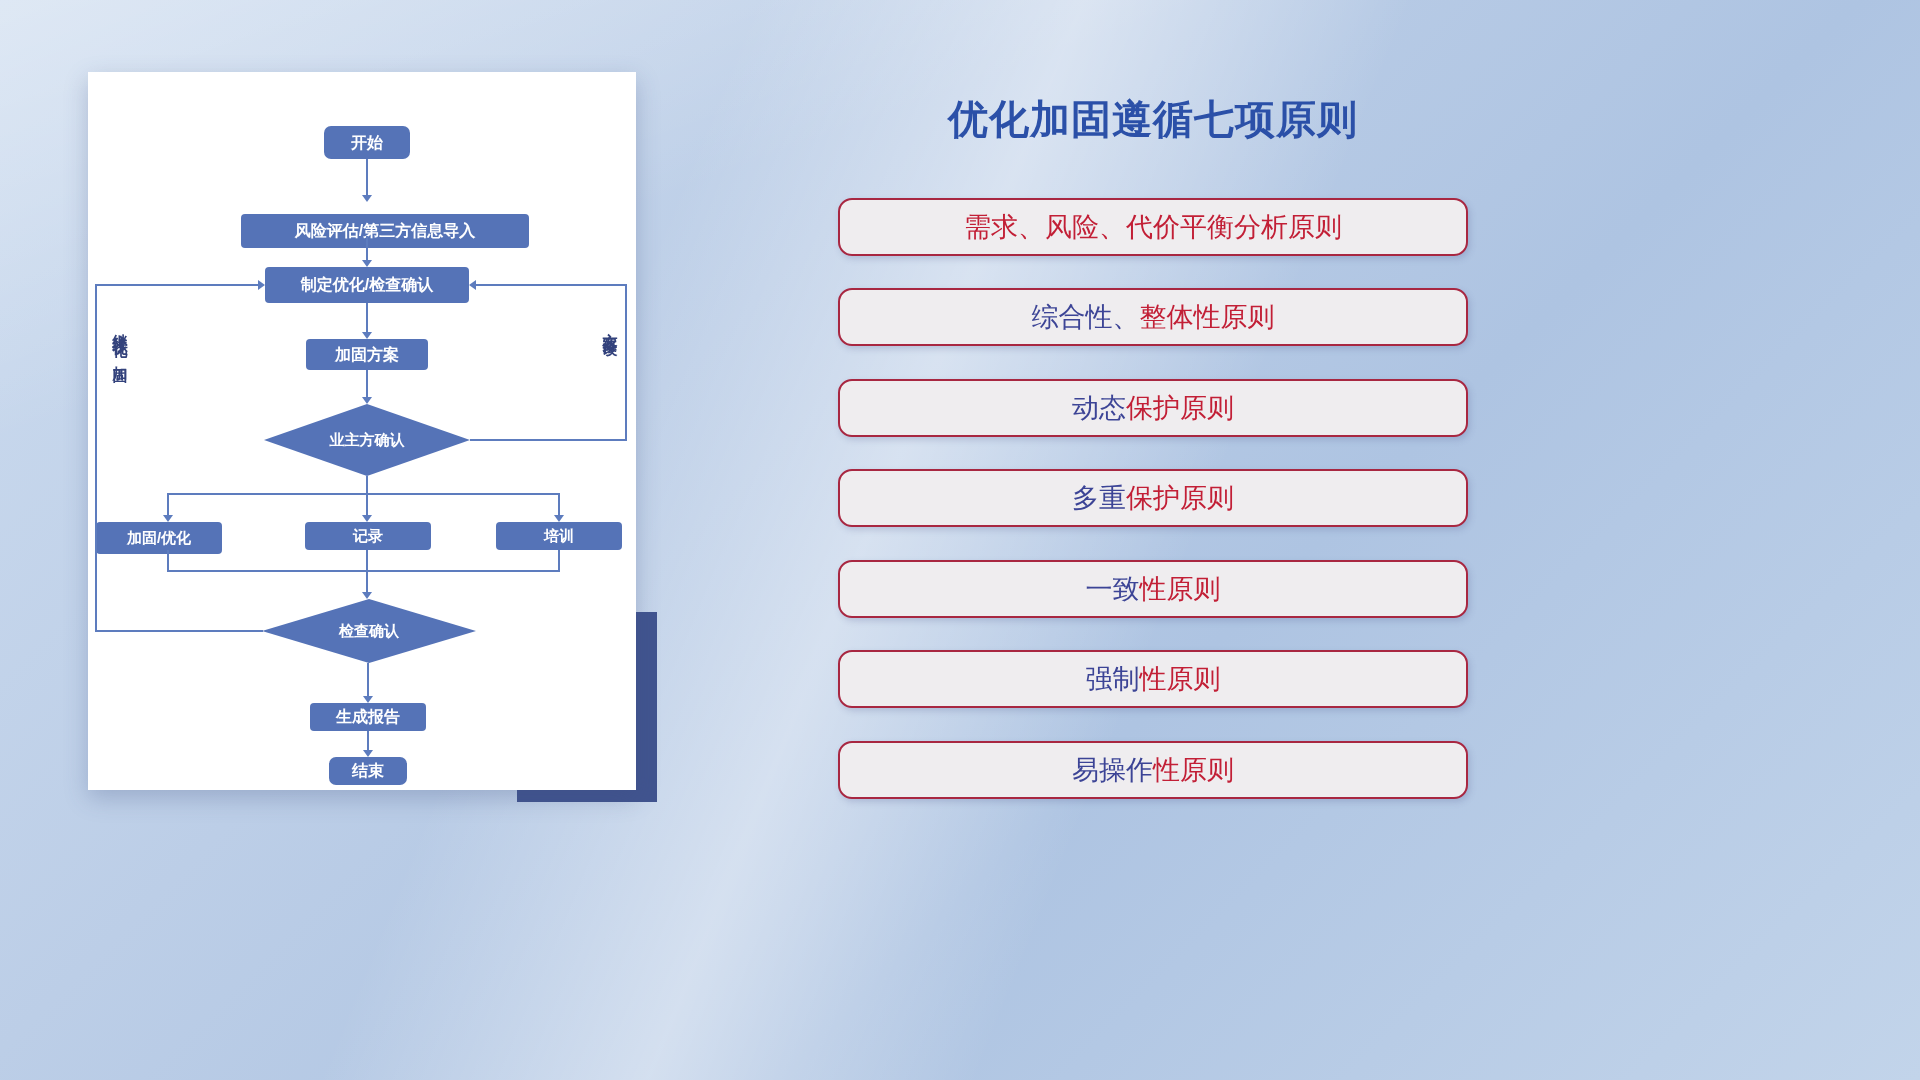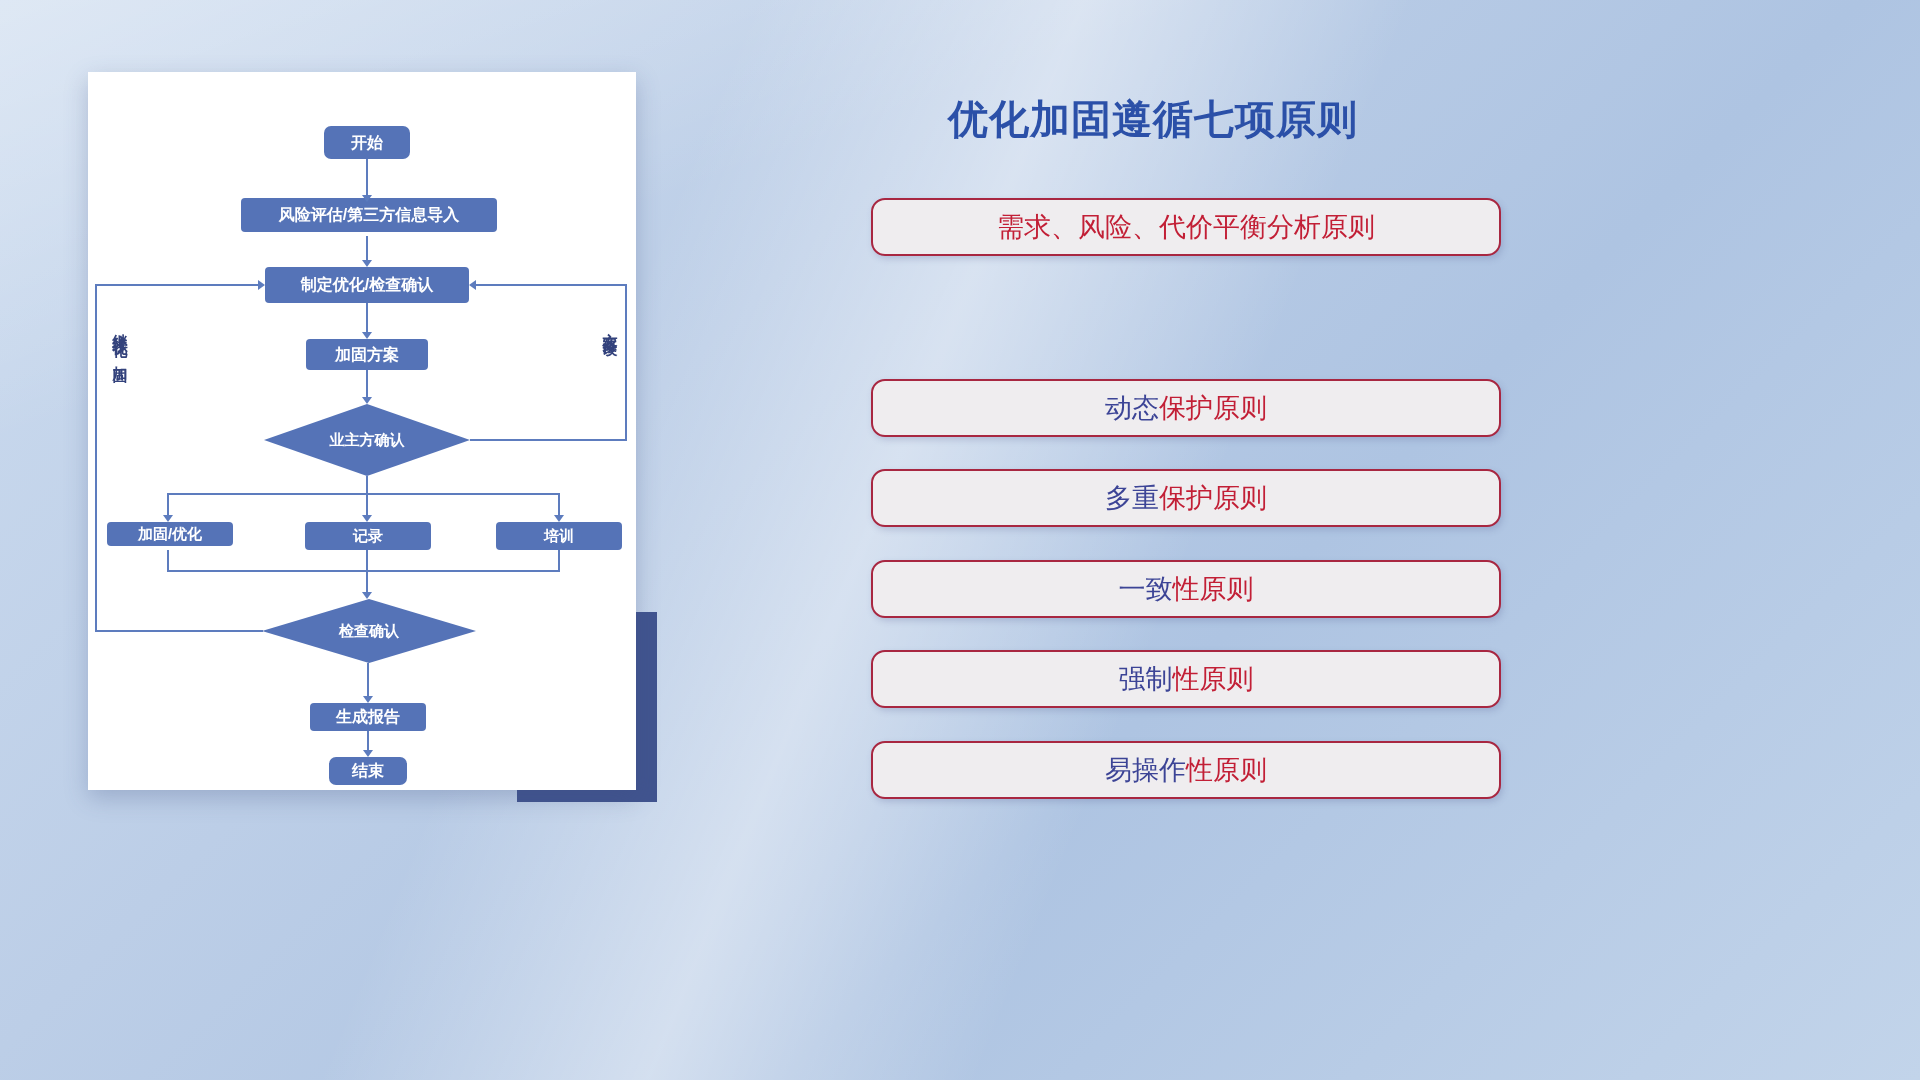--- a/index.html
+++ b/index.html
@@ -47,41 +47,41 @@
   
   .panel { position:absolute; left:838px; top:0; width:630px; height:1080px; }
   .title {
     position:absolute; left:0; top:92px; width:630px; text-align:center;
     font-size:40px; font-weight:bold; color:#2b50a8; letter-spacing:1px;
   }
   .pbox {
     position:absolute; left:0; width:630px; height:58px; border-radius:14px;
     background:#efedef; border:2px solid #a82741;
     display:flex; align-items:center; justify-content:center;
-    font-size:27px; box-shadow:2px 3px 6px rgba(90,100,150,0.25);margin-left:33px;
+    font-size:27px; box-shadow:2px 3px 6px rgba(90,100,150,0.25);
   }
   .p-blue { color:#3c4496; }
   .p-red  { color:#c21f36; }
 </style>
 </head>
 <body>
 
 <div class="stage">
 
   <div class="accent-square"></div>
 
   <div class="card">
     <div class="flow">
 
       <div class="node pill" style="left:236px;top:54px;width:86px;height:33px">开始</div>
-      <div class="node" style="left:153px;top:126px;width:256px;height:34px">风险评估/第三方信息导入</div>
+      <div class="node" style="left:153px;top:142px;width:288px;height:34px">风险评估/第三方信息导入</div>
       <div class="node" style="left:177px;top:195px;width:204px;height:36px">制定优化/检查确认</div>
       <div class="node" style="left:218px;top:267px;width:122px;height:31px">加固方案</div>
       <div class="diamond" style="left:176px;top:332px;width:206px;height:72px">业主方确认</div>
-      <div class="node small" style="left:19px;top:450px;width:126px;height:24px">加固/优化</div>
+      <div class="node small" style="left:8px;top:450px;width:126px;height:32px">加固/优化</div>
       <div class="node small" style="left:217px;top:450px;width:126px;height:28px">记录</div>
       <div class="node small" style="left:408px;top:450px;width:126px;height:28px">培训</div>
       <div class="diamond" style="left:174px;top:527px;width:214px;height:64px">检查确认</div>
       <div class="node" style="left:222px;top:631px;width:116px;height:28px">生成报告</div>
       <div class="node pill" style="left:241px;top:685px;width:78px;height:28px">结束</div>
 
       <div class="vline" style="left:278px;top:87px;height:37px"></div>
       <div class="vline" style="left:278px;top:164px;height:25px"></div>
       <div class="vline" style="left:278px;top:231px;height:30px"></div>
       <div class="vline" style="left:278px;top:298px;height:28px"></div>
@@ -123,20 +123,24 @@
     </div>
   </div>
 
   <div class="panel">
     <h1 class="title">优化加固遵循七项原则</h1>
 
     <div class="pbox" style="top:198px">
       <span class="p-blue"></span>
         <span class="p-red">需求、风险、代价平衡分析原则</span>
     </div>
+    <div class="pbox" style="top:288px">
+      <span class="p-blue">综合性、</span>
+        <span class="p-red">整体性原则</span>
+    </div>
     <div class="pbox" style="top:379px">
       <span class="p-blue">动态</span>
         <span class="p-red">保护原则</span>
     </div>
     <div class="pbox" style="top:469px">
       <span class="p-blue">多重</span>
         <span class="p-red">保护原则</span>
     </div>
     <div class="pbox" style="top:560px">
       <span class="p-blue">一致</span>

